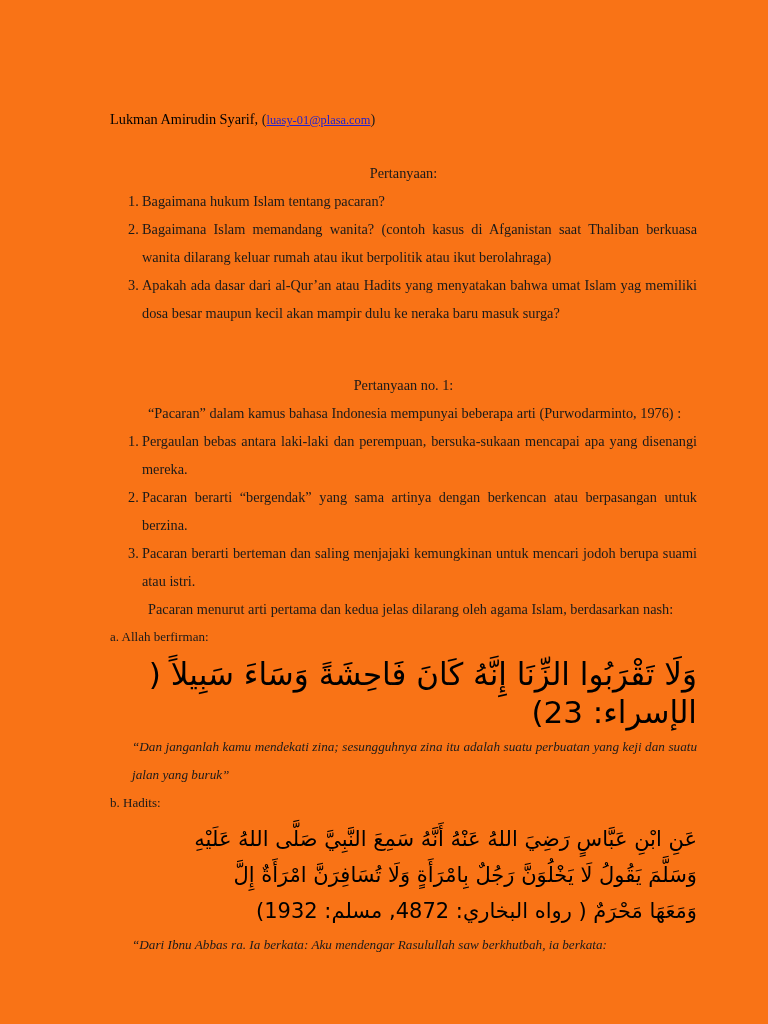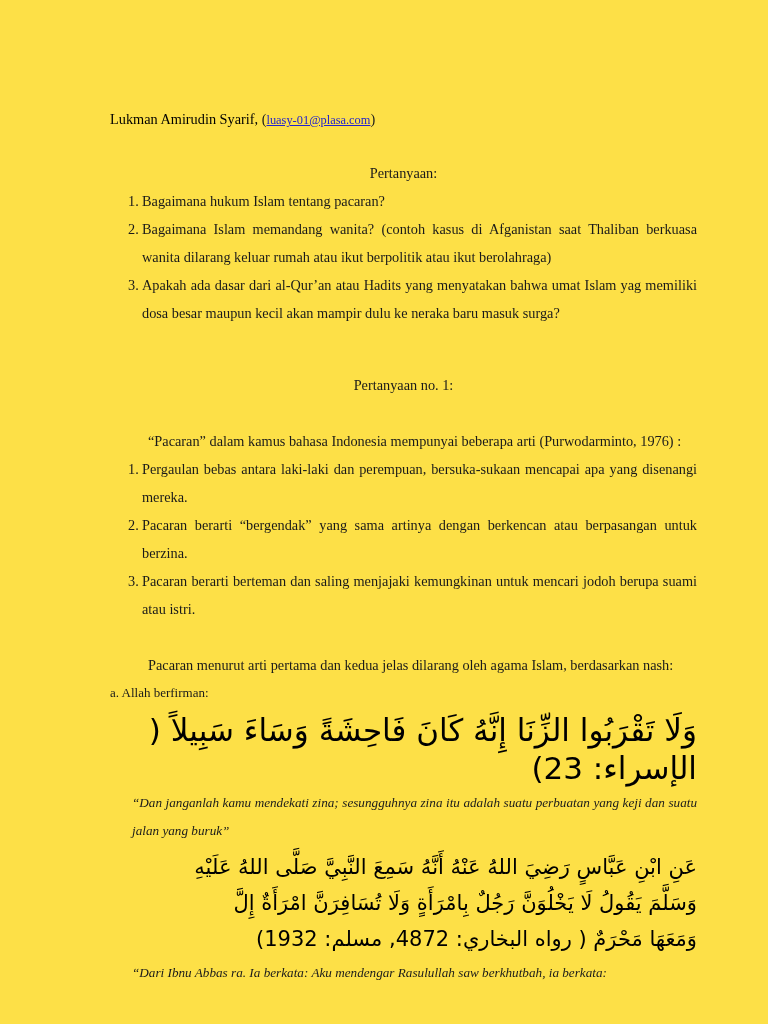--- a/index.html
+++ b/index.html
@@ -12,21 +12,21 @@
     height: 1024px;
     overflow: hidden;
     font-family: "Liberation Serif", "DejaVu Serif", serif;
     color: #000000;
   }
 
   .page {
     position: relative;
     width: 768px;
     height: 1024px;
-    background: #fde047;
+    background: #f97316;
     box-sizing: border-box;
     padding: 108px 71px 0 110px;
   }
 
   .doc-body {
     width: 587px;
   }
 
   
   .p {
@@ -83,21 +83,20 @@
     font-size: 13px;
     line-height: 28px;
     margin: 0;
     text-align: left;
     color: #1a1a1a;
   }
 
   
   .p.indent {
     text-indent: 38px;
-    margin-top: 28px;
   }
 
   
   .arabic {
     direction: rtl;
     unicode-bidi: bidi-override;
     text-align: right;
     font-family: "DejaVu Sans", "Liberation Sans", sans-serif;
     font-size: 31px;
     line-height: 38px;
@@ -181,20 +180,21 @@
     <p class="p indent">Pacaran menurut arti pertama dan kedua jelas dilarang oleh agama Islam, berdasarkan nash:</p>
 
     <p class="letter-item">a. Allah berfirman:</p>
 
     <div class="arabic-block">
       <p class="arabic">وَلَا تَقْرَبُوا الزِّنَا إِنَّهُ كَانَ فَاحِشَةً وَسَاءَ سَبِيلاً ( الإسراء: 32)</p>
     </div>
 
     <p class="trans">“Dan janganlah kamu mendekati zina; sesungguhnya zina itu adalah suatu perbuatan yang keji dan suatu jalan yang buruk”</p>
 
+    <p class="letter-item">b. Hadits:</p>
 
     <div class="arabic-block">
       <p class="arabic arabic-hadits">عَنِ ابْنِ عَبَّاسٍ رَضِيَ اللهُ عَنْهُ أَنَّهُ سَمِعَ النَّبِيَّ صَلَّى اللهُ عَلَيْهِ</p>
       <p class="arabic arabic-hadits">وَسَلَّمَ يَقُولُ لَا يَخْلُوَنَّ رَجُلٌ بِامْرَأَةٍ وَلَا تُسَافِرَنَّ امْرَأَةٌ إِلَّ</p>
       <p class="arabic arabic-hadits">وَمَعَهَا مَحْرَمٌ ( رواه البخاري: 2784, مسلم: 2391)</p>
     </div>
 
     <p class="trans">“Dari Ibnu Abbas ra. Ia berkata: Aku mendengar Rasulullah saw berkhutbah, ia berkata:</p>
 
   </div>

